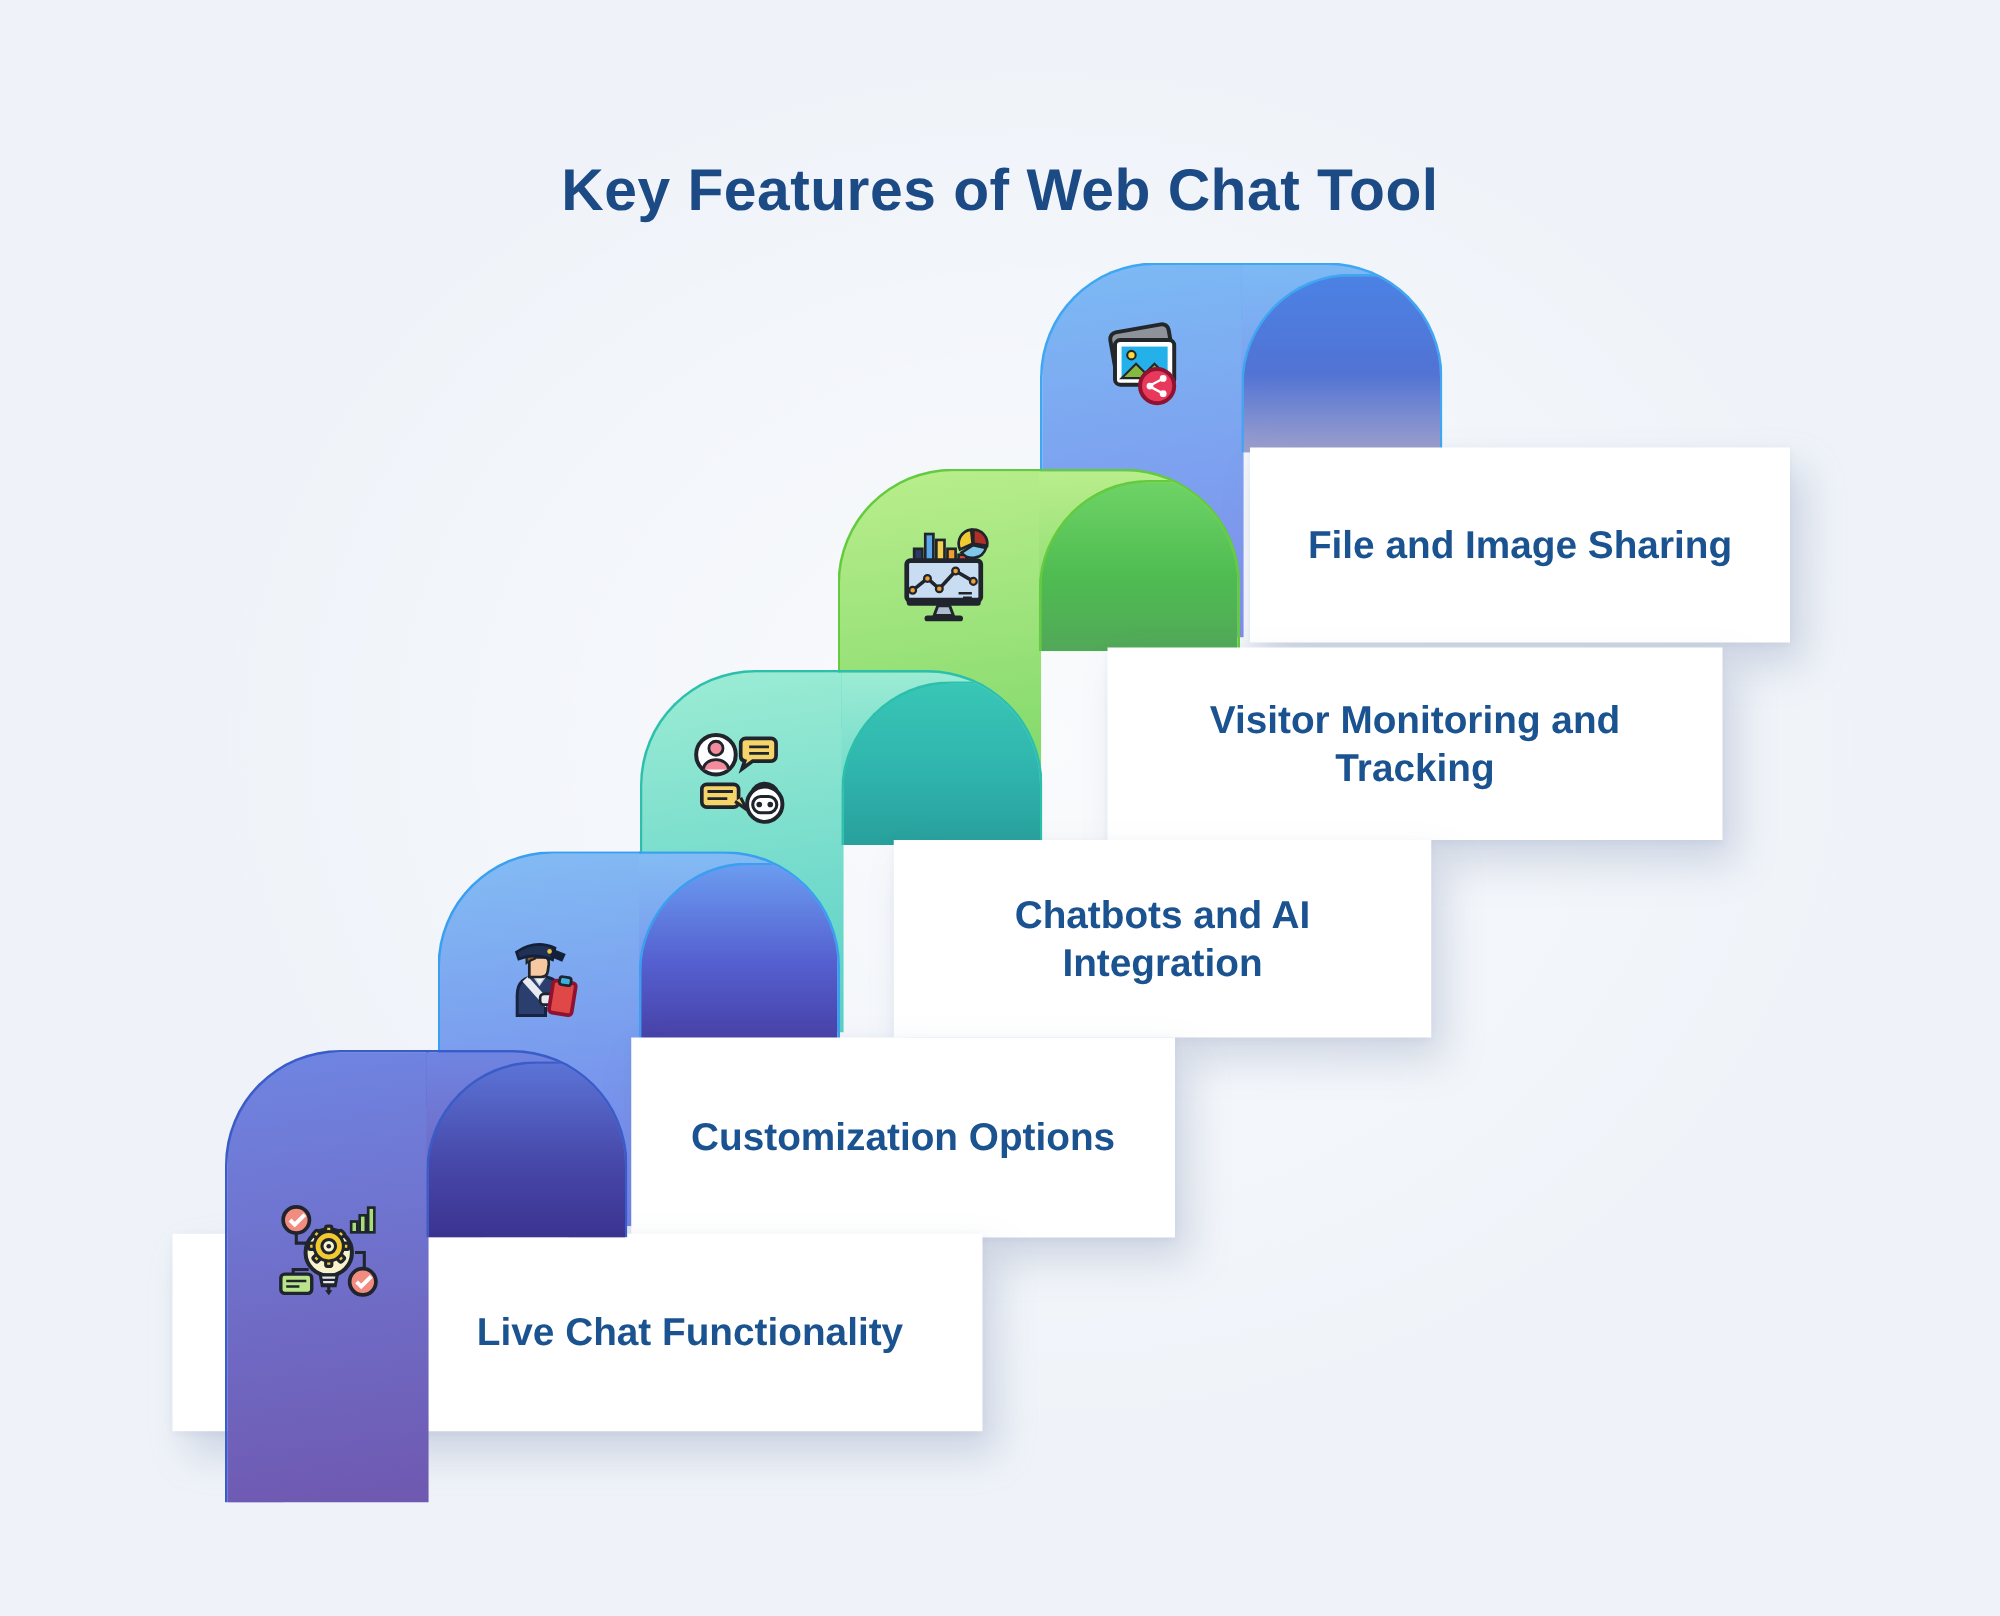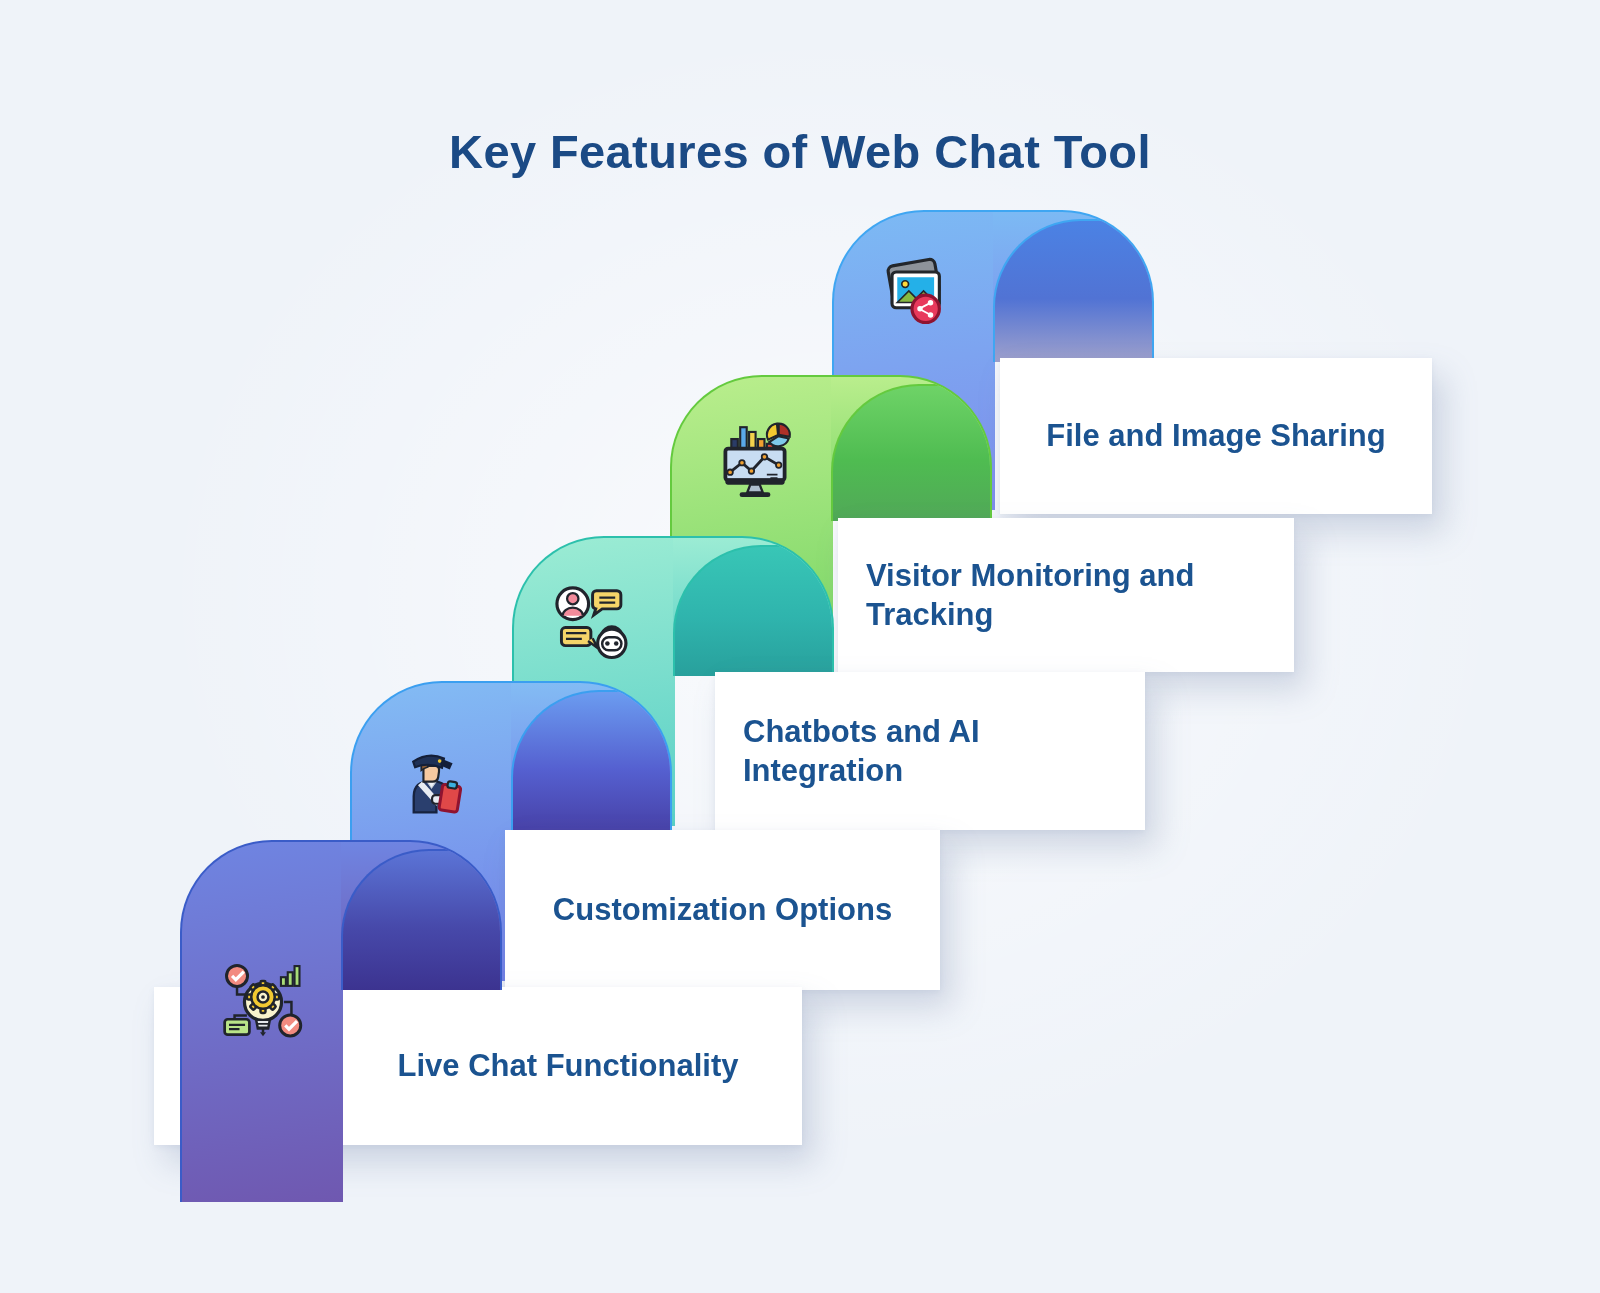--- a/index.html
+++ b/index.html
@@ -49,29 +49,29 @@
   
   .icon{position:absolute;}
   .a1 .icon{left:40px;top:42px;width:80px;height:80px}
   .a2 .icon{left:40px;top:38px;width:90px;height:90px}
   .a3 .icon{left:37px;top:44px;width:86px;height:86px}
   .a4 .icon{left:40px;top:58px;width:82px;height:82px}
   .a5 .icon{left:36px;top:110px;width:94px;height:94px}
   
   .card{
     position:absolute;display:flex;align-items:center;justify-content:center;
-    font-size:31px;font-weight:600;line-height:1.27;
+    text-align:center;font-size:31px;font-weight:600;line-height:1.27;
     padding:0 28px;box-sizing:border-box;
     box-shadow:12px 18px 30px rgba(110,130,165,.27), 0 2px 6px rgba(110,130,165,.10);
   }
   .c1{left:1000px;top:358px;width:432px;height:156px;z-index:2}
-  .c2{left:838px; top:518px;width:456px;height:154px;z-index:4}
+  .c2{left:886px; top:518px;width:492px;height:154px;z-index:4}
   .c3{left:675px; top:672px;width:430px;height:158px;z-index:6}
   .c4{left:505px; top:830px;width:435px;height:160px;z-index:8}
-  .c5{left:154px; top:987px;width:648px;height:158px;z-index:9;padding-left:208px}
+  .c5{left:138px; top:987px;width:648px;height:158px;z-index:9;padding-left:208px}
 </style>
 </head>
 <body>
 
 <div class="stage" style="background: rgb(239, 243, 249);">
 
   <h1 class="title" style="color: rgb(27, 74, 133); margin-top: 48px;">Key Features of Web Chat Tool</h1>
 
   <div class="arch a1" style="--f1: #7cbaf4; --f2: #7e8dec; --st: #3fa6f2; --t1: #4b82e4; --t2: #5173d4; --t3: #9fa1cc;">
     <div class="leg"></div>

